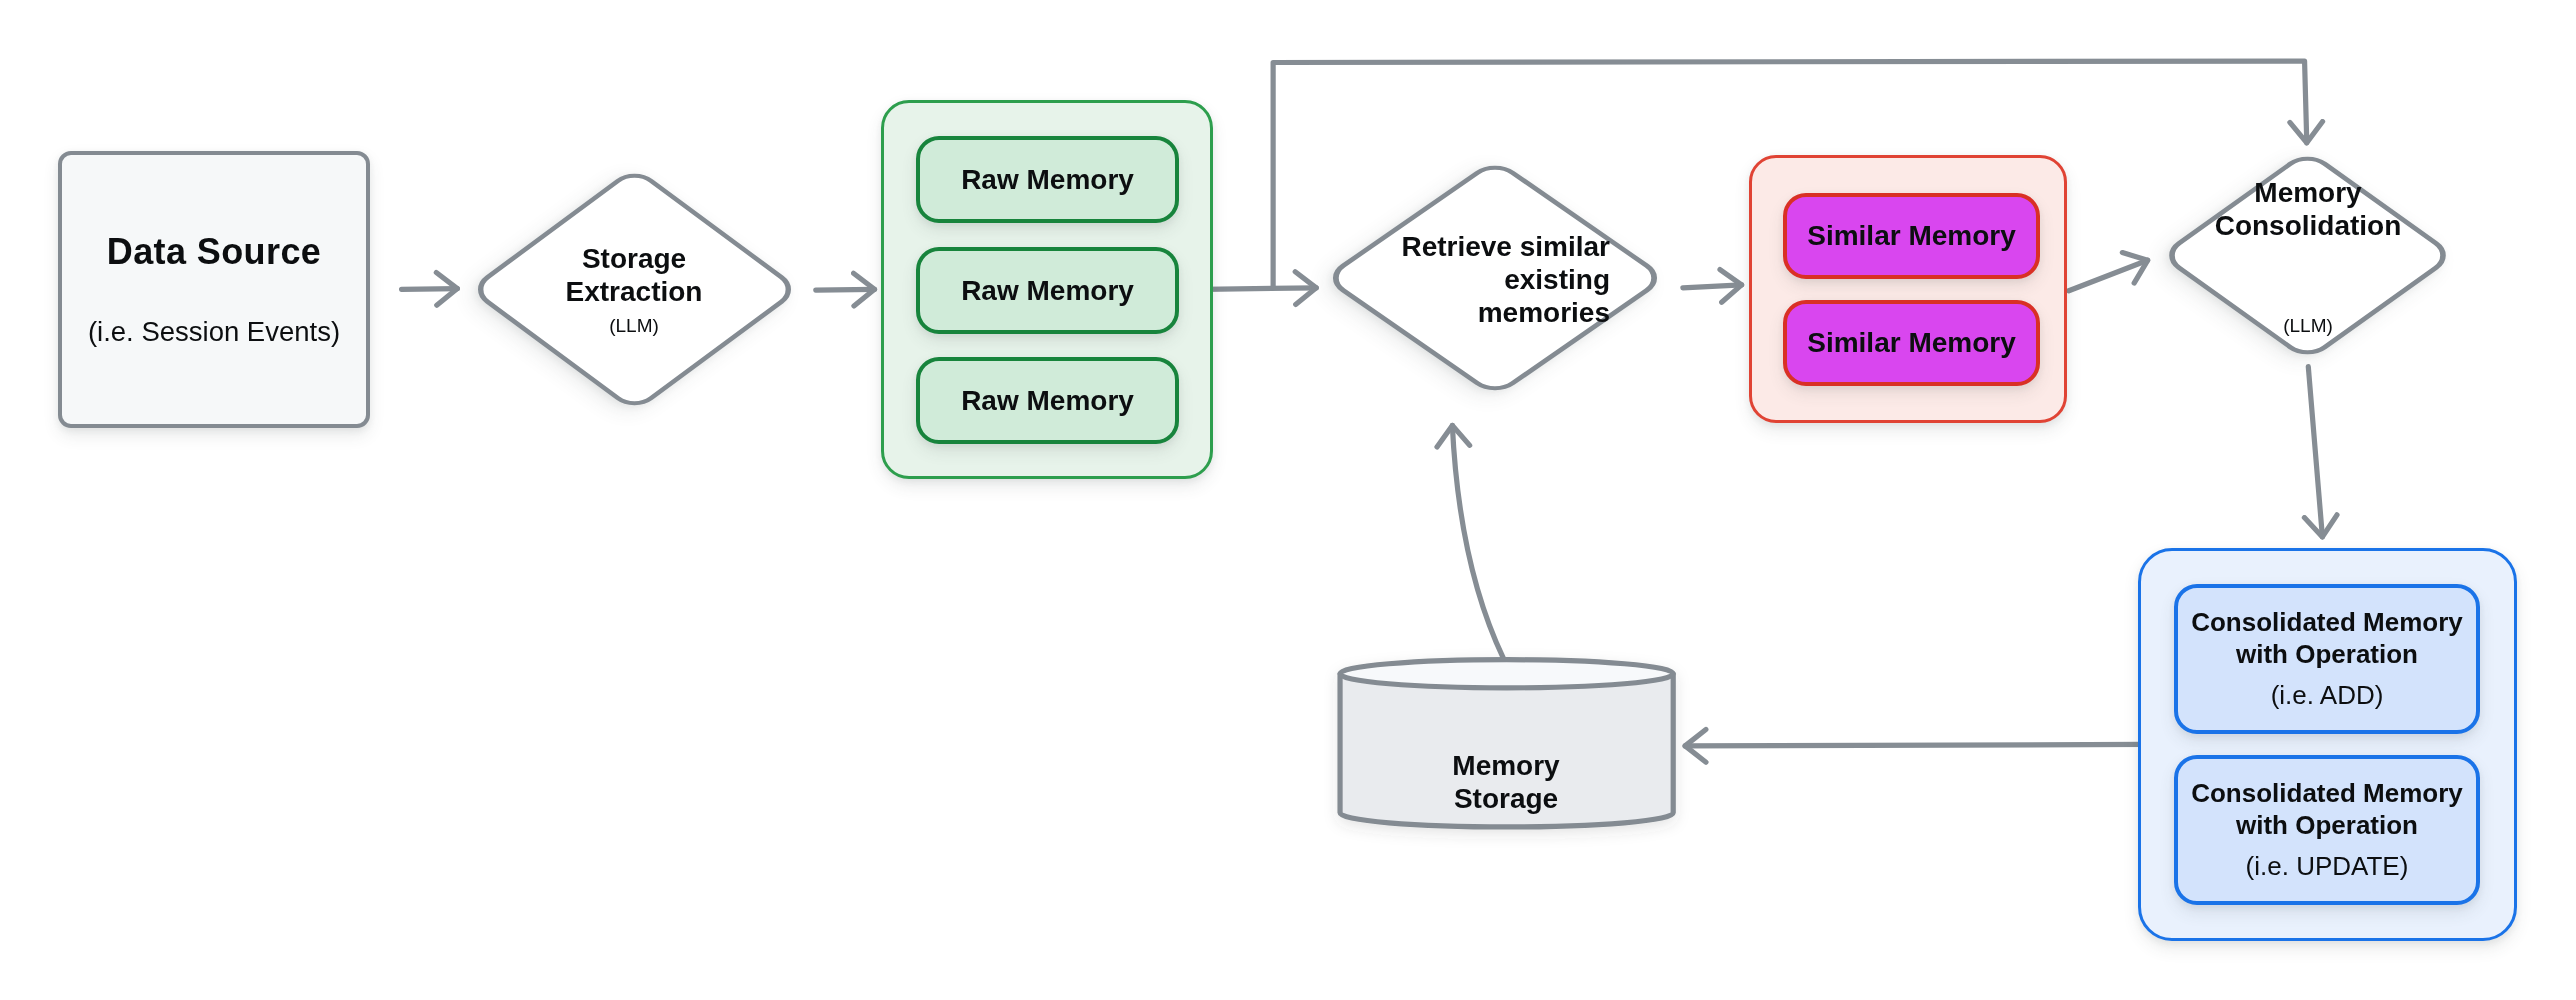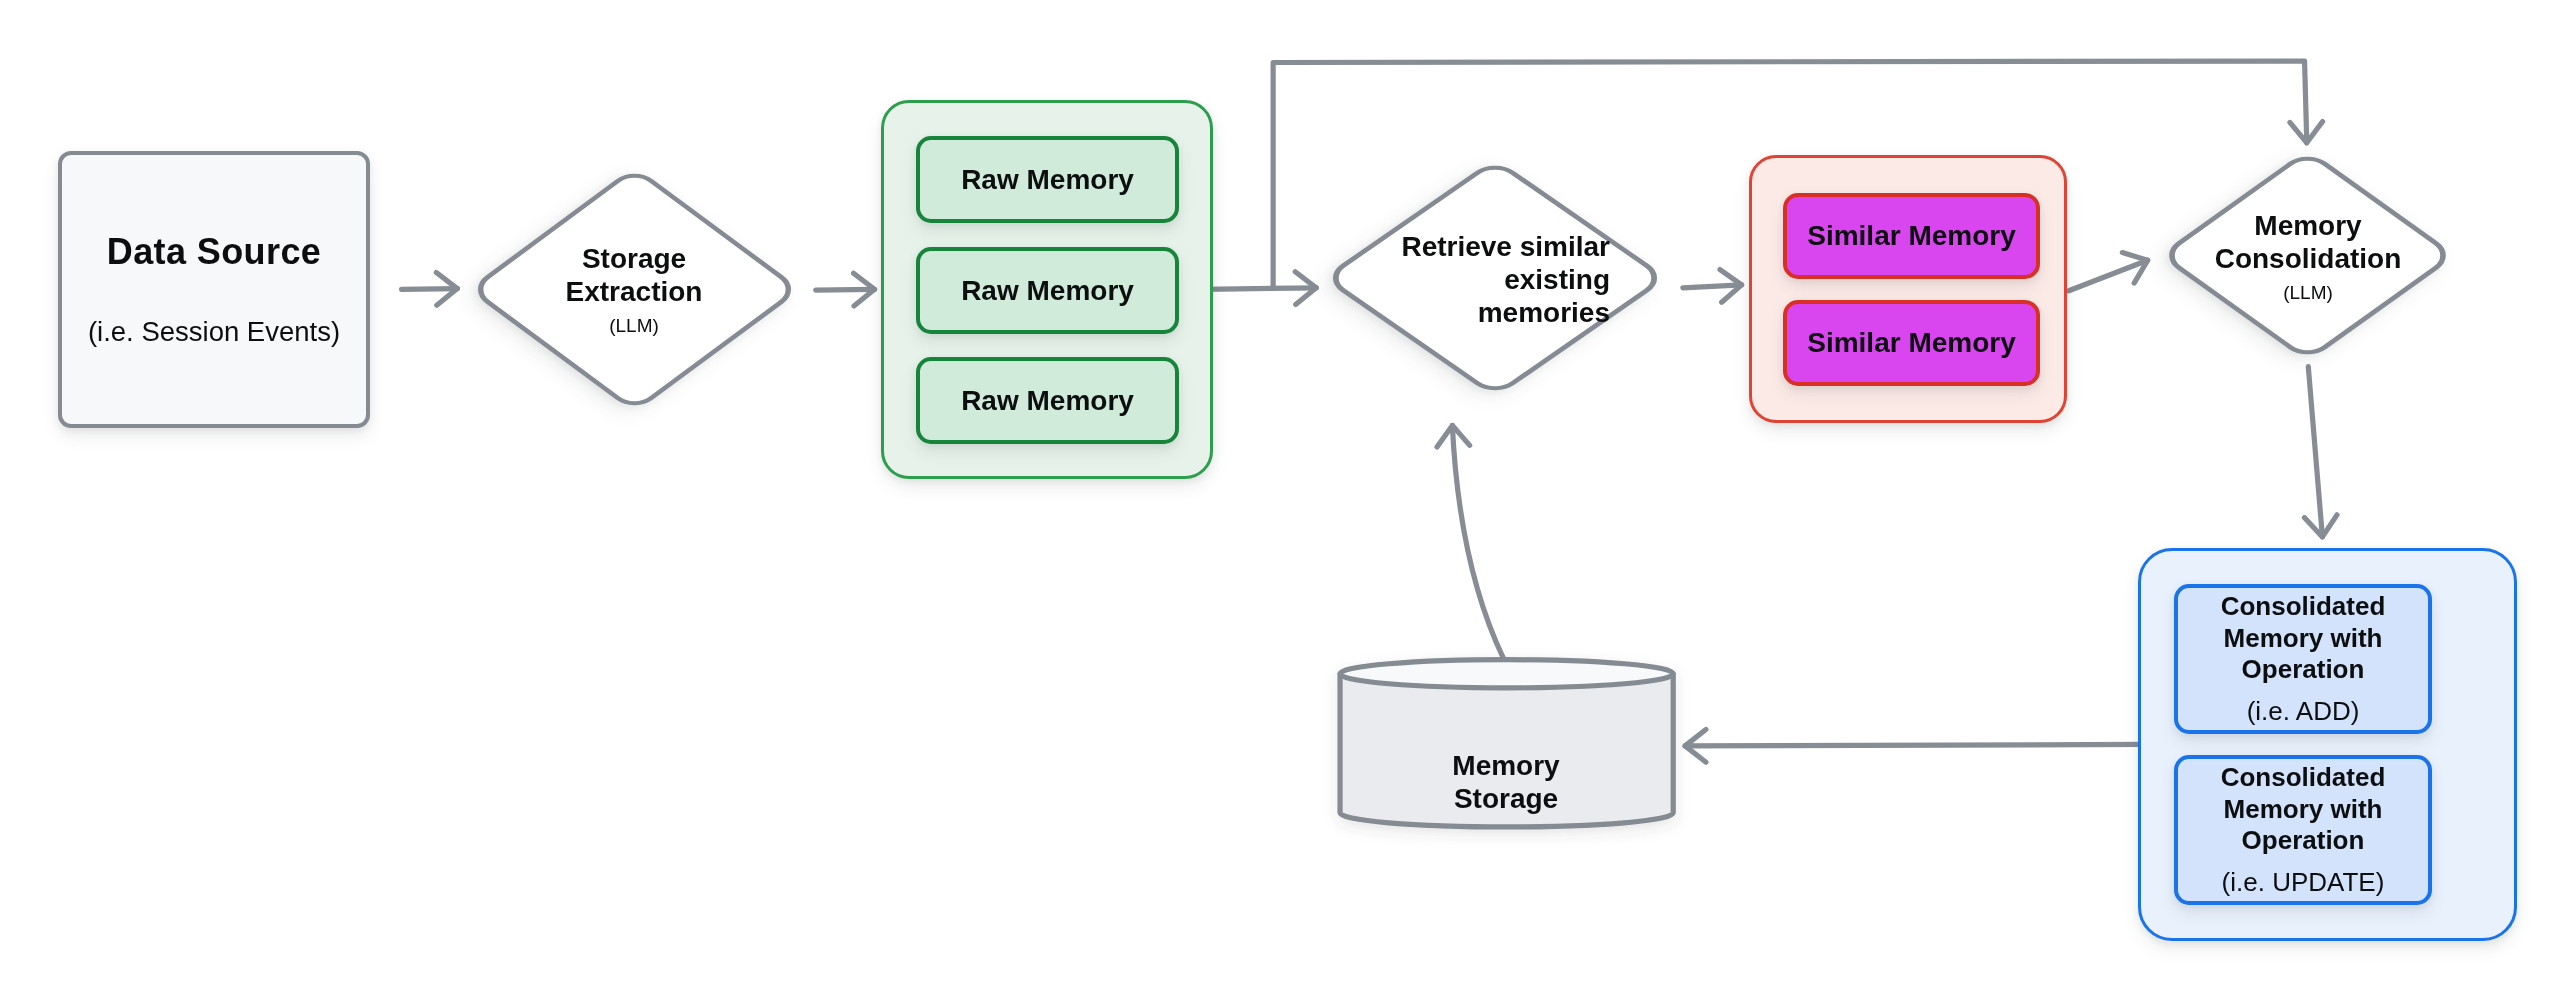--- a/index.html
+++ b/index.html
@@ -39,27 +39,27 @@
   }
   .blue-group {
     left: 2138px; top: 548px; width: 379px; height: 393px;
     background: #e9f1fd; border: 3px solid #1a73e8; border-radius: 34px;
   }
 
   
   .mem-box {
     position: absolute; display: flex; flex-direction: column;
     align-items: center; justify-content: center; text-align: center;
-    border-radius: 15px; font-size: 28px; font-weight: 600; line-height: 1.2;
+    border-radius: 23px; font-size: 28px; font-weight: 600; line-height: 1.2;
   }
   .raw { left: 916px; width: 263px; height: 87px; background: #d0ebd9; border: 4.5px solid #17843c; }
   .raw.r1 { top: 136px; } .raw.r2 { top: 247px; } .raw.r3 { top: 357px; }
   .sim { left: 1783px; width: 257px; height: 86px; background: #d946ef; border: 4.5px solid #d93025; }
   .sim.s1 { top: 193px; } .sim.s2 { top: 300px; }
-  .cons { left: 2174px; width: 258px; height: 150px; background: #d3e3fc; border: 4.5px solid #1a73e8; padding: 0 4px; }
+  .cons { left: 2174px; width: 306px; height: 150px; background: #d3e3fc; border: 4.5px solid #1a73e8; padding: 0 4px; }
   .cons.c1 { top: 584px; } .cons.c2 { top: 755px; }
   .cons .cons-title { font-size: 26px; font-weight: 600; line-height: 1.22; }
   .cons .cons-sub   { font-size: 26px; font-weight: 400; margin-top: 9.7px; }
 
   
   .diamond {
     position: absolute; background: #ffffff;
     border: 4.5px solid #848b92; border-radius: 19.3px;
   }
   #d-extract  { left: 547px;  top: 202px; width: 175px; height: 175px; transform: scaleX(1.352) rotate(45deg); }
@@ -68,21 +68,21 @@
 
   
   .nlabel {
     position: absolute; display: flex; flex-direction: column;
     align-items: center; justify-content: center; text-align: center;
   }
   .nlabel .t { font-size: 28px; font-weight: 600; line-height: 1.18; }
   .nlabel .s { font-size: 19px; font-weight: 400; margin-top: 7.4px; }
   #l-extract  { left: 515px;  top: 209px; width: 238px; height: 161px; }
   #l-retrieve { left: 1379px; top: 199px; width: 231px; height: 161px; text-align: right; }
-  #l-consol   { left: 2189px; top: 176px; width: 238px; height: 161px; }
+  #l-consol   { left: 2189px; top: 176px; width: 238px; height: 161px; justify-content: space-between; }
   #l-storage  { left: 1417px; top: 695px; width: 178px; height: 126px; }
   #l-storage .t { font-size: 28px; margin-top: 48px; }
 </style>
 </head>
 <body>
 
 <div id="canvas">
 
   <svg class="layer" viewBox="0 0 3464 1346" xmlns="http://www.w3.org/2000/svg">
     <defs>

